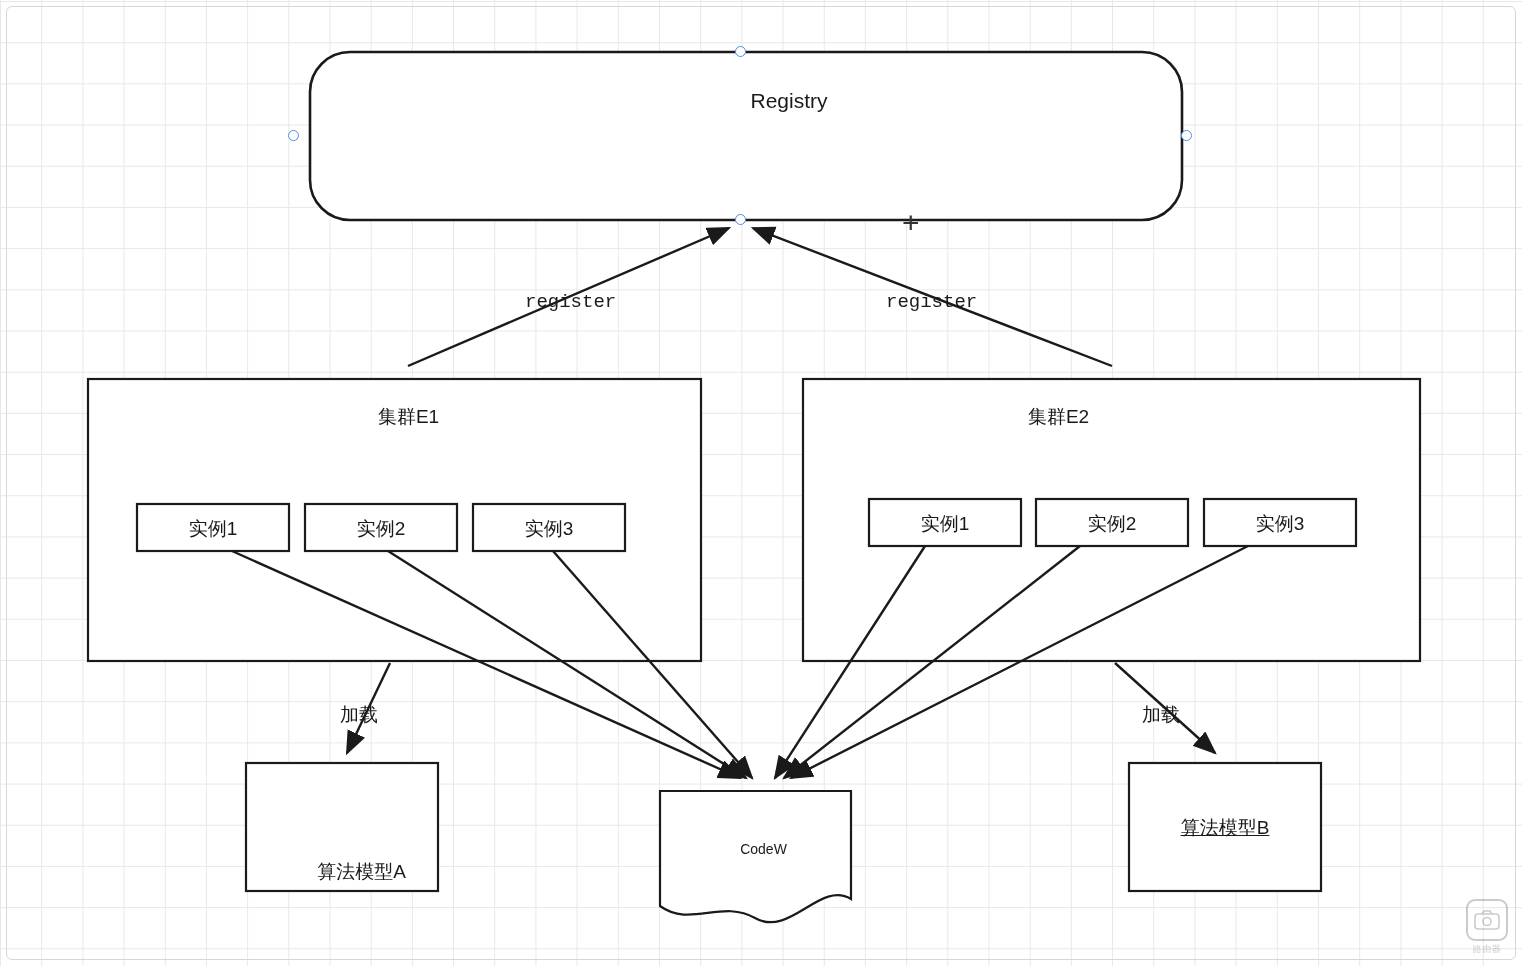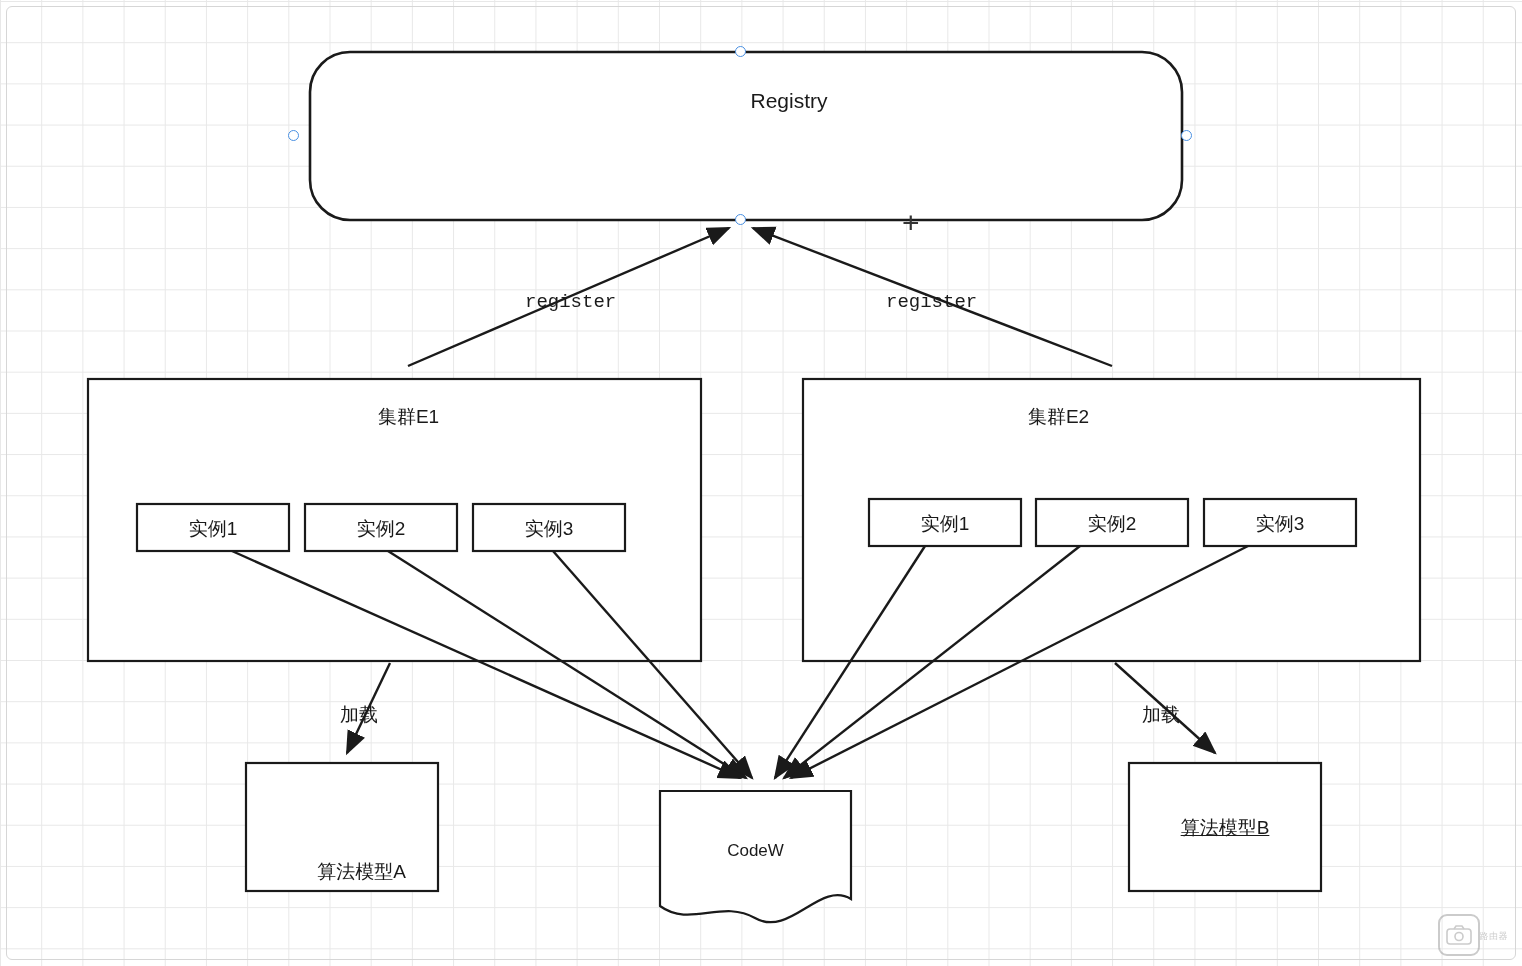--- a/index.html
+++ b/index.html
@@ -49,21 +49,21 @@
     color: #1a1a1a;
     font-family: Liberation Mono, monospace;
     white-space: nowrap;
     background: transparent;
   }
   .registry-title { font-size: 21px; }
   .registry-sub { font-size: 21px; }
   .cluster-title { font-size: 19px; }
   .instance-label { font-size: 19px; }
   .model-label { font-size: 19px; }
-  .codew-label { font-size: 17px; }
+  .codew-label { font-size: 14px; padding-left: 8px; }
   .edge-label-text { font-size: 19px; }
   .handle {
     position: absolute;
     width: 11px;
     height: 11px;
     border-radius: 50%;
     background: #ffffff;
     border: 1.6px solid #4a90e2;
     box-sizing: border-box;
   }
@@ -73,21 +73,21 @@
     font-size: 30px;
     line-height: 1;
     font-family: "Liberation Sans", sans-serif;
     font-weight: 300;
   }
   .watermark {
     position: absolute;
     right: 14px;
     bottom: 10px;
     display: flex;
-    flex-direction: row;
+    flex-direction: column;
     align-items: center;
     opacity: 0.30;
   }
   .wm-icon {
     width: 42px;
     height: 42px;
     border: 2px solid #555;
     border-radius: 9px;
     box-sizing: border-box;
     display: flex;

